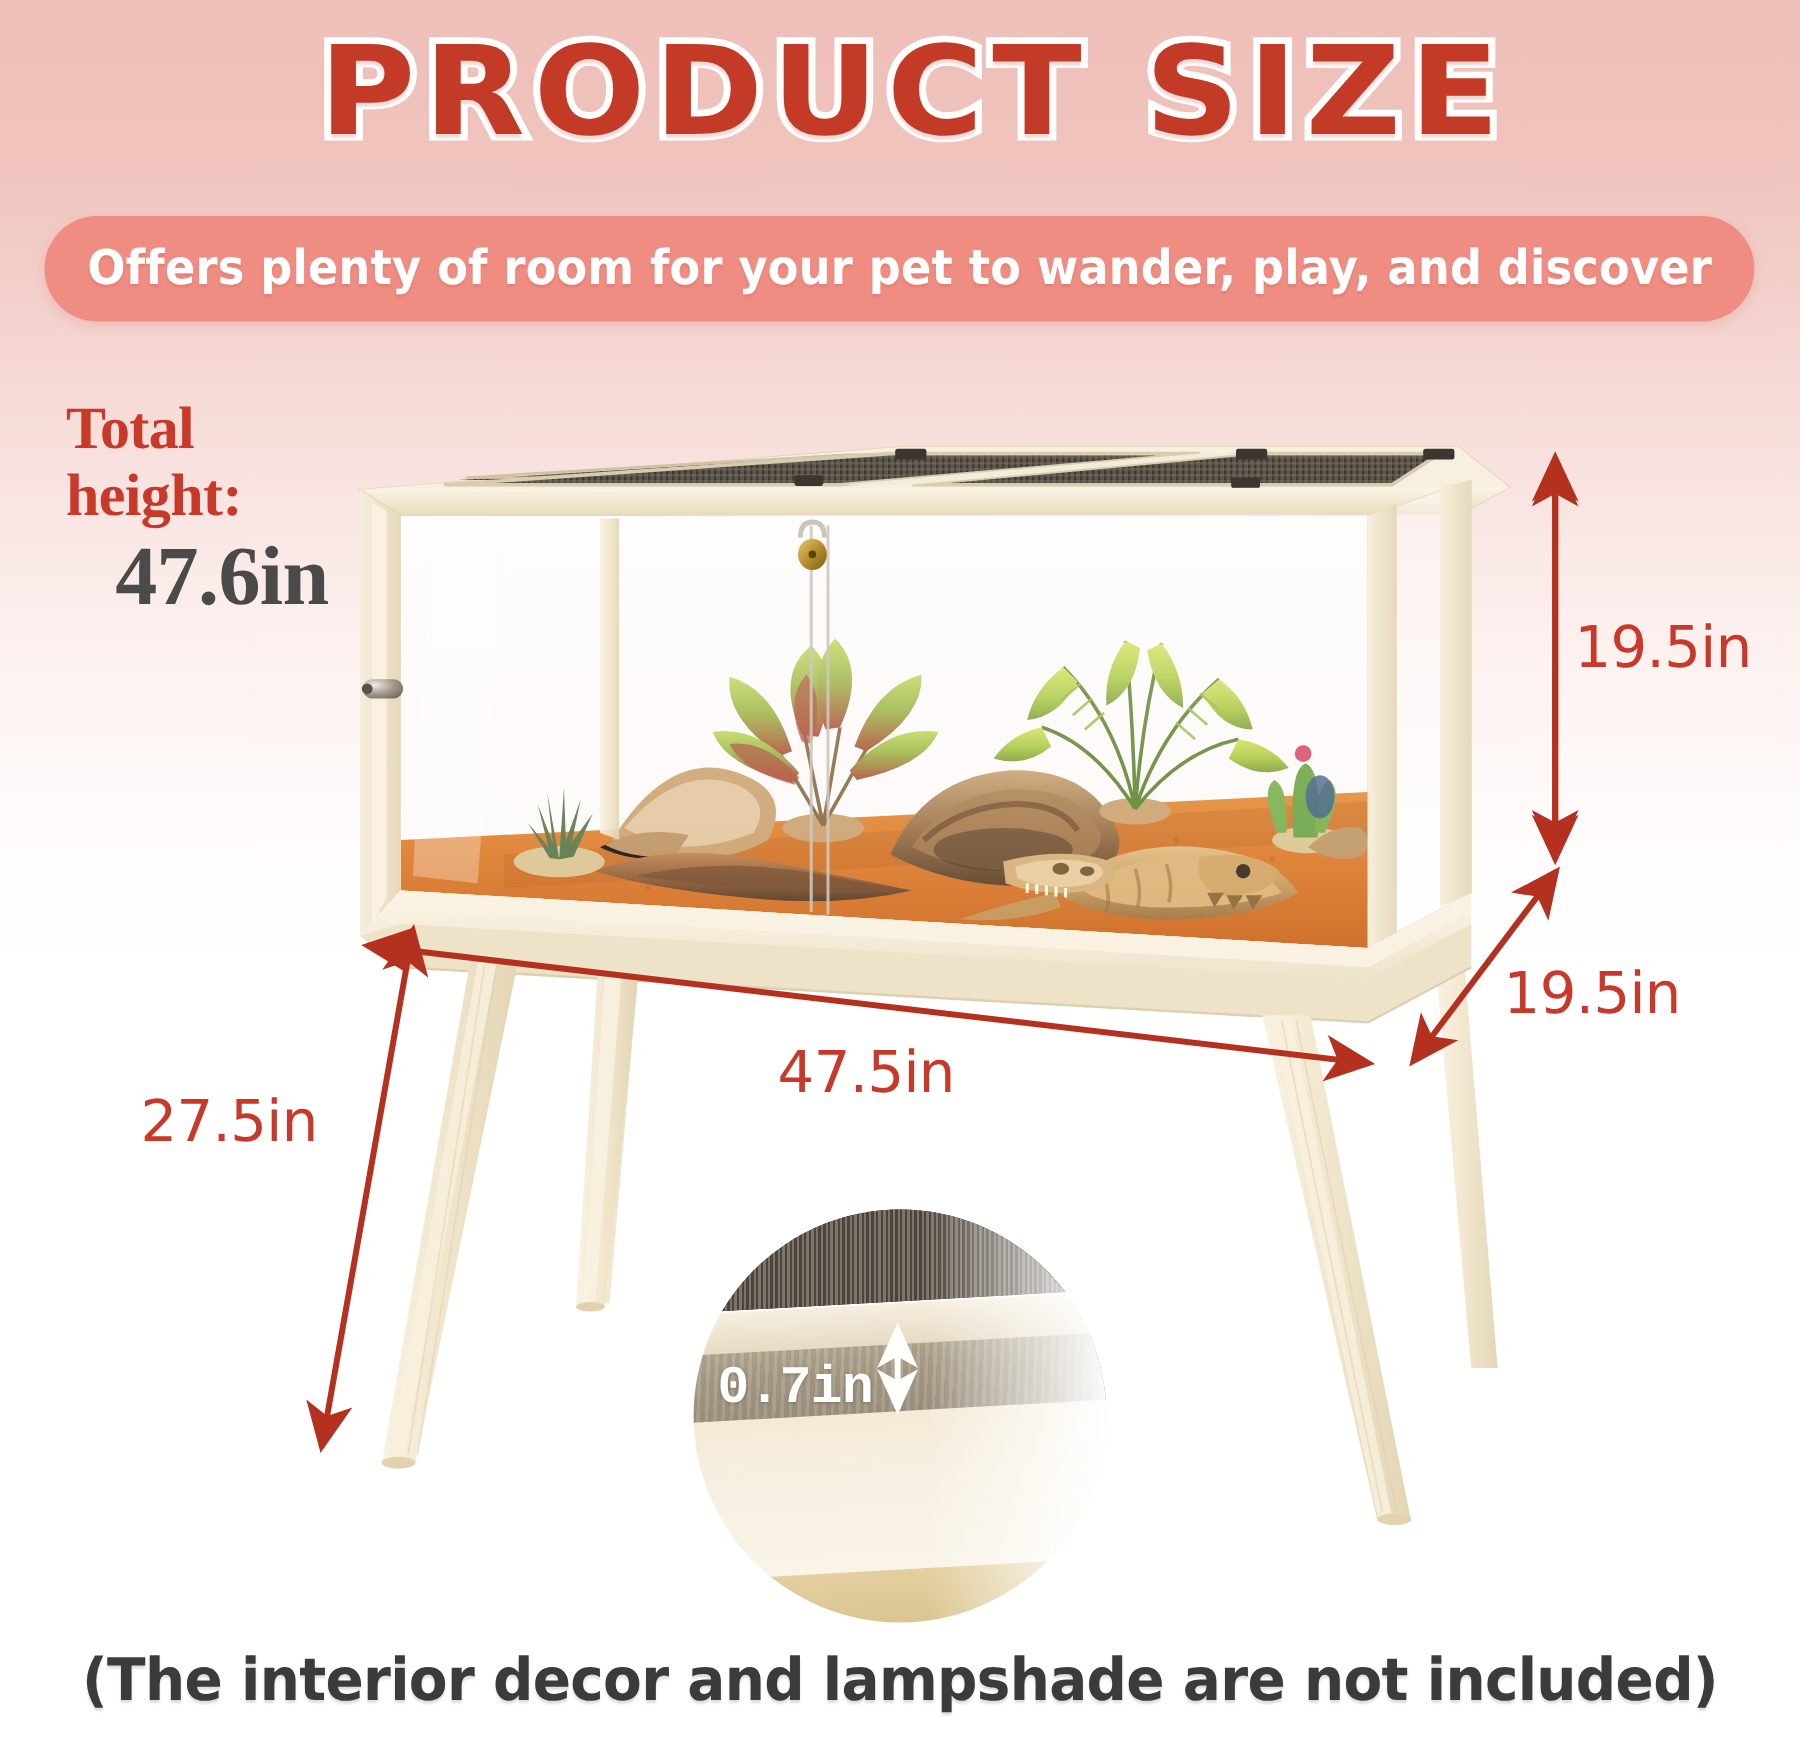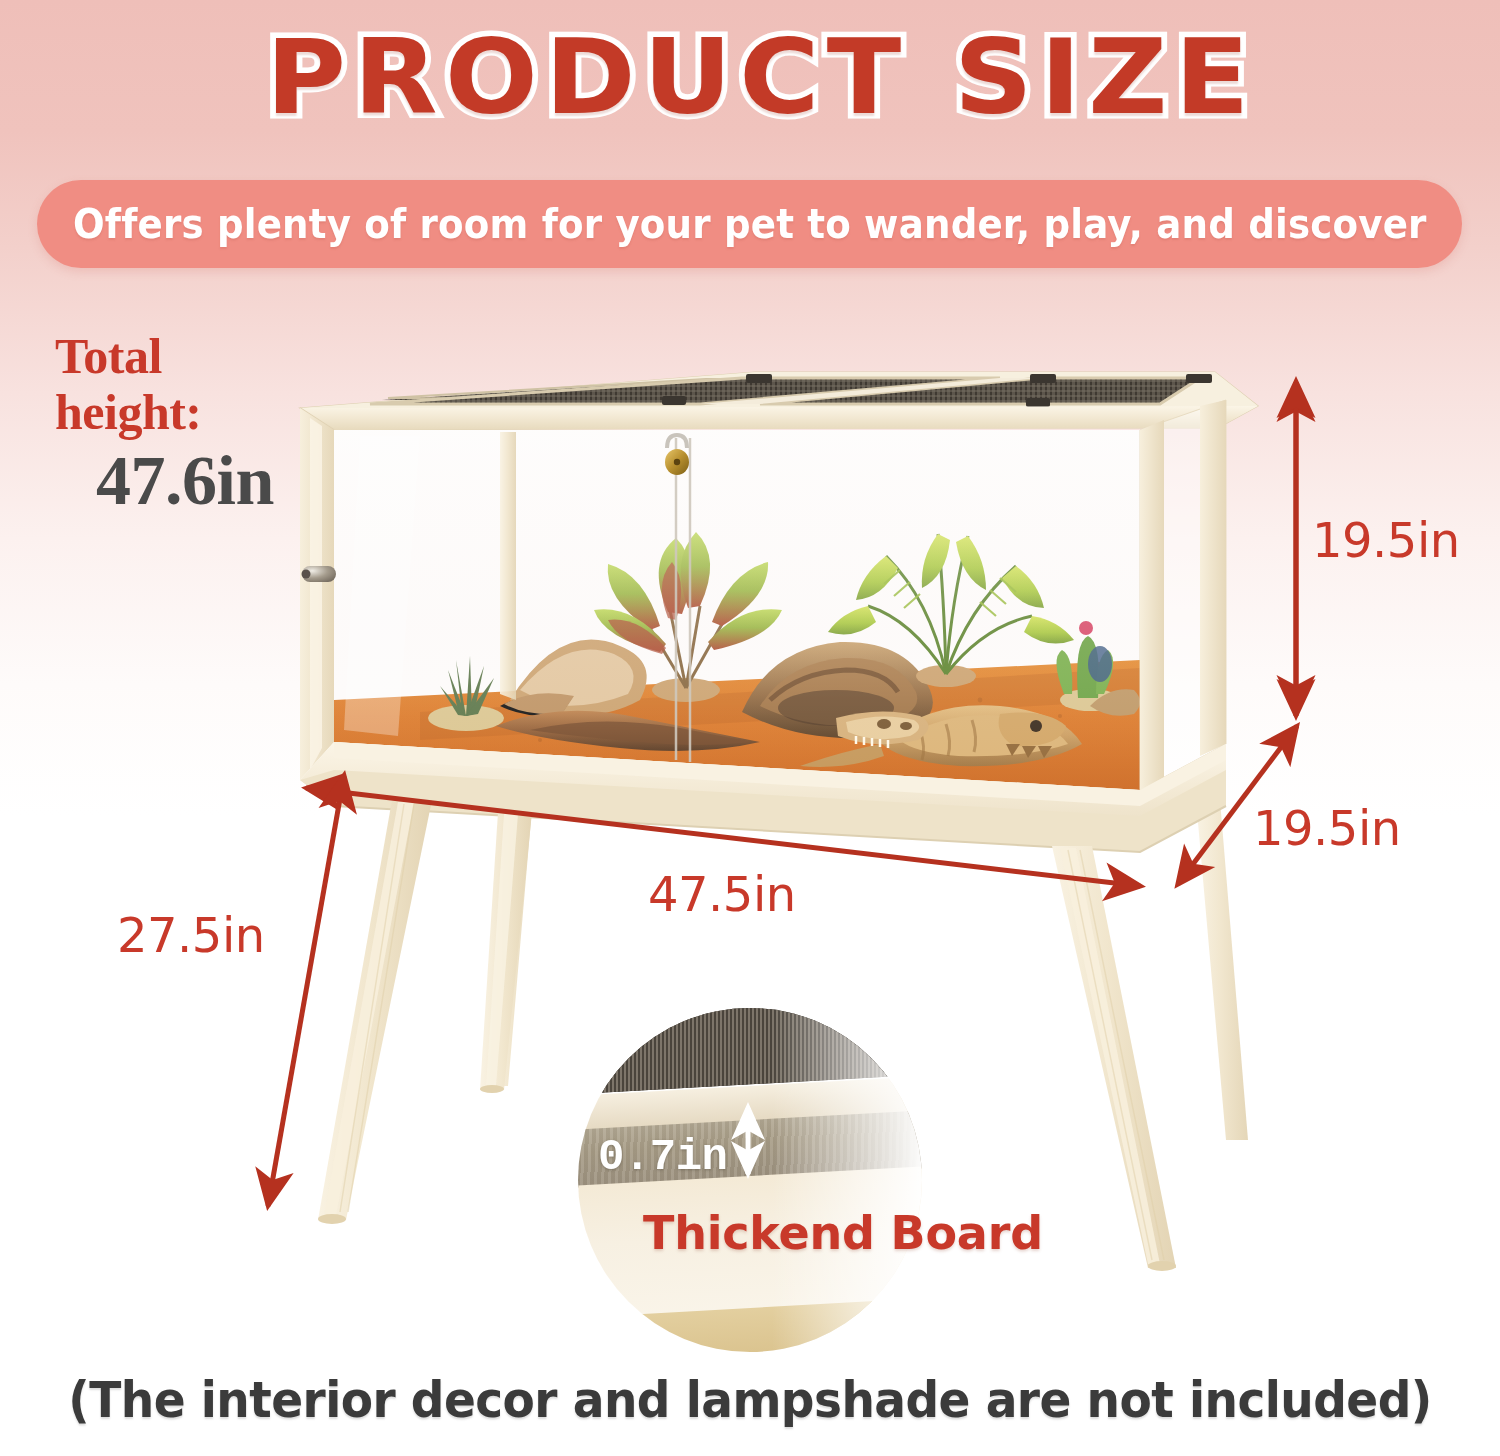--- a/index.html
+++ b/index.html
@@ -533,17 +533,16 @@
         <path d="M0,0.6 L7.6,4 L0,7.4 L1.9,4 Z" fill="#ffffff"></path>
       </marker>
       <marker id="wArrowS" markerWidth="8" markerHeight="8" refX="1.2" refY="4" orient="auto" markerUnits="strokeWidth">
         <path d="M7.6,0.6 L0,4 L7.6,7.4 L5.7,4 Z" fill="#ffffff"></path>
       </marker>
     </defs>
     <line x1="748" y1="1108" x2="748" y2="1174" stroke="#ffffff" stroke-width="5" marker-start="url(#wArrowS)" marker-end="url(#wArrow)"></line>
   </svg>
 
   <div id="lbl-07in">0.7in</div>
-  <div id="lbl-thick">Thickend Board</div>
 
   <div id="disclaimer">(The interior decor and lampshade are not included)</div>
 
 </div>
 
 </body></html>

